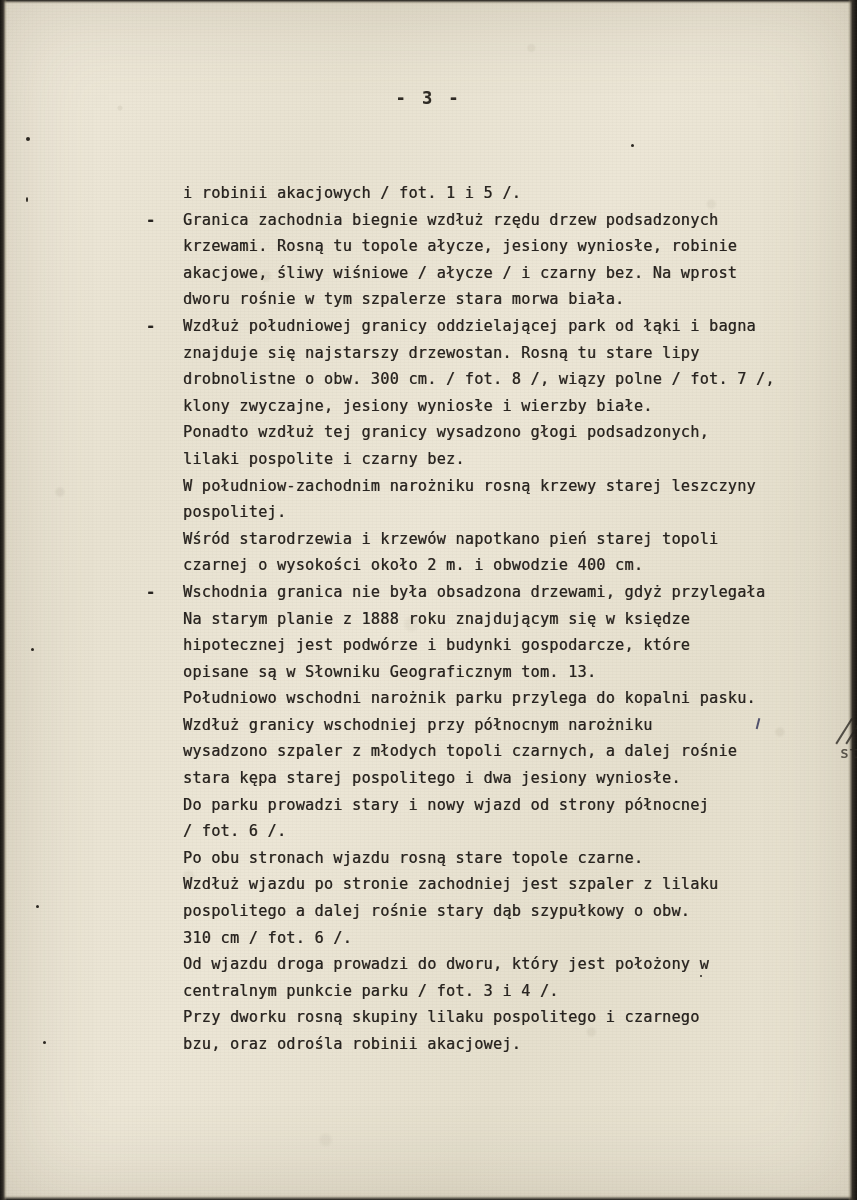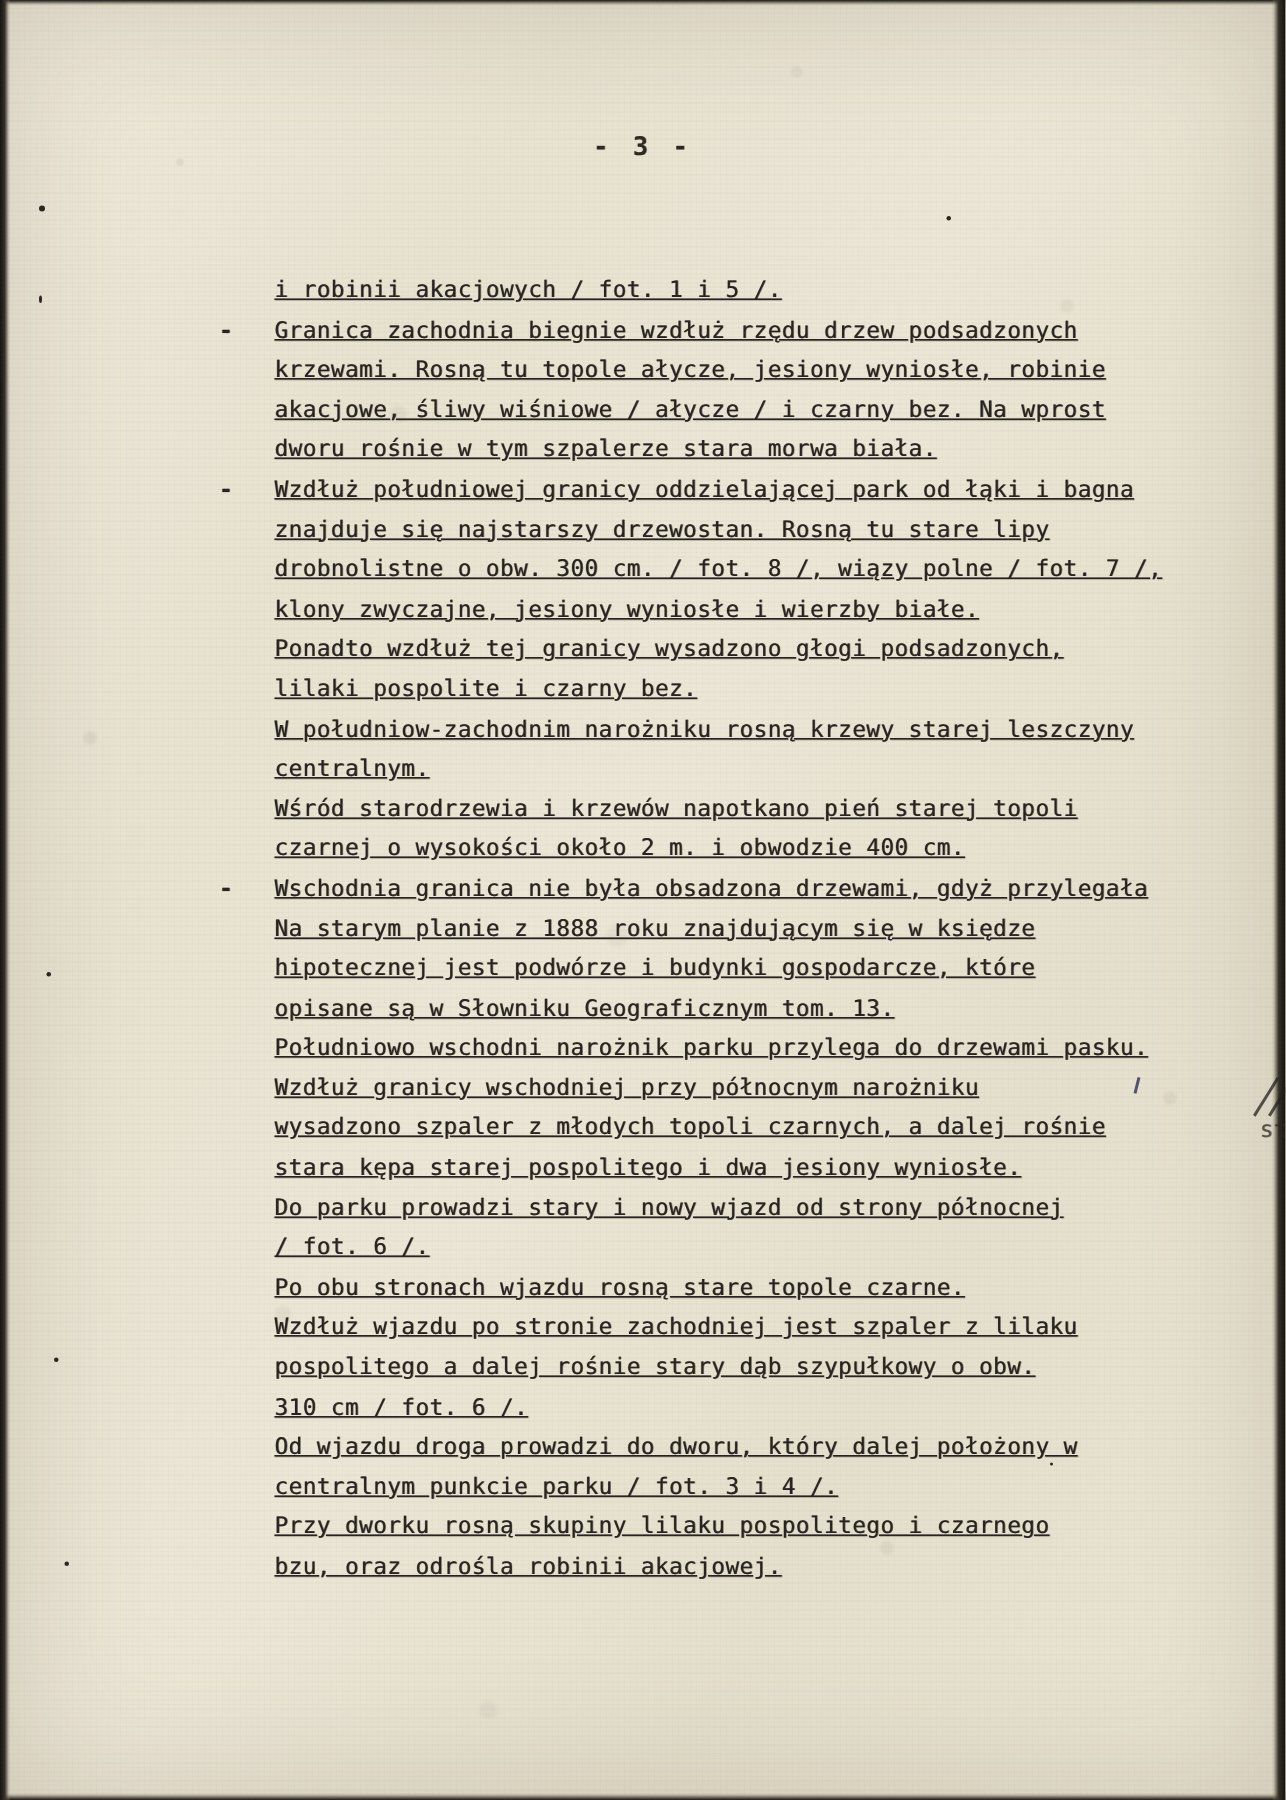--- a/index.html
+++ b/index.html
@@ -106,21 +106,20 @@
     left: 0;
     top: 0;
     width: 30px;
     color: #272320;
     font-weight: 700;
   }
 
   .line .txt {
     display: inline-block;
     margin-left: 37px;
-    text-decoration: underline;
   }
 
   
   .strike-word {
     position: absolute;
     right: -22px;
     top: 2px;
     color: #2b2722;
     opacity: 0.75;
   }
@@ -179,37 +178,37 @@
       <div class="line"><span class="txt">krzewami. Rosną tu topole ałycze, jesiony wyniosłe, robinie</span></div>
       <div class="line"><span class="txt">akacjowe, śliwy wiśniowe / ałycze / i czarny bez. Na wprost</span></div>
       <div class="line"><span class="txt">dworu rośnie w tym szpalerze stara morwa biała.</span></div>
       <div class="line"><span class="dash">-</span><span class="txt">Wzdłuż południowej granicy oddzielającej park od łąki i bagna</span></div>
       <div class="line"><span class="txt">znajduje się najstarszy drzewostan. Rosną tu stare lipy</span></div>
       <div class="line"><span class="txt">drobnolistne o obw. 300 cm. / fot. 8 /, wiązy polne / fot. 7 /,</span></div>
       <div class="line"><span class="txt">klony zwyczajne, jesiony wyniosłe i wierzby białe.</span></div>
       <div class="line"><span class="txt">Ponadto wzdłuż tej granicy wysadzono głogi podsadzonych,</span></div>
       <div class="line"><span class="txt">lilaki pospolite i czarny bez.</span></div>
       <div class="line"><span class="txt">W południow-zachodnim narożniku rosną krzewy starej leszczyny</span></div>
-      <div class="line"><span class="txt">centralnym.</span></div>
+      <div class="line"><span class="txt">pospolitej.</span></div>
       <div class="line"><span class="txt">Wśród starodrzewia i krzewów napotkano pień starej topoli</span></div>
       <div class="line"><span class="txt">czarnej o wysokości około 2 m. i obwodzie 400 cm.</span></div>
       <div class="line"><span class="dash">-</span><span class="txt">Wschodnia granica nie była obsadzona drzewami, gdyż przylegała</span></div>
       <div class="line"><span class="txt">Na starym planie z 1888 roku znajdującym się w księdze</span></div>
       <div class="line"><span class="txt">hipotecznej jest podwórze i budynki gospodarcze, które</span></div>
       <div class="line"><span class="txt">opisane są w Słowniku Geograficznym tom. 13.</span></div>
-      <div class="line"><span class="txt">Południowo wschodni narożnik parku przylega do drzewami pasku.</span></div>
+      <div class="line"><span class="txt">Południowo wschodni narożnik parku przylega do kopalni pasku.</span></div>
       <div class="line"><span class="txt">Wzdłuż granicy wschodniej przy północnym narożniku</span></div>
       <div class="line"><span class="txt">wysadzono szpaler z młodych topoli czarnych, a dalej rośnie</span><span class="strike-word">sta</span></div>
       <div class="line"><span class="txt">stara kępa starej pospolitego i dwa jesiony wyniosłe.</span></div>
       <div class="line"><span class="txt">Do parku prowadzi stary i nowy wjazd od strony północnej</span></div>
       <div class="line"><span class="txt">/ fot. 6 /.</span></div>
       <div class="line"><span class="txt">Po obu stronach wjazdu rosną stare topole czarne.</span></div>
       <div class="line"><span class="txt">Wzdłuż wjazdu po stronie zachodniej jest szpaler z lilaku</span></div>
       <div class="line"><span class="txt">pospolitego a dalej rośnie stary dąb szypułkowy o obw.</span></div>
       <div class="line"><span class="txt">310 cm / fot. 6 /.</span></div>
-      <div class="line"><span class="txt">Od wjazdu droga prowadzi do dworu, który dalej położony w</span></div>
+      <div class="line"><span class="txt">Od wjazdu droga prowadzi do dworu, który jest położony w</span></div>
       <div class="line"><span class="txt">centralnym punkcie parku / fot. 3 i 4 /.</span></div>
       <div class="line"><span class="txt">Przy dworku rosną skupiny lilaku pospolitego i czarnego</span></div>
       <div class="line"><span class="txt">bzu, oraz odrośla robinii akacjowej.</span></div>
     </div>
 
   <div class="grain"></div>
 </div>
 
 </body></html>

